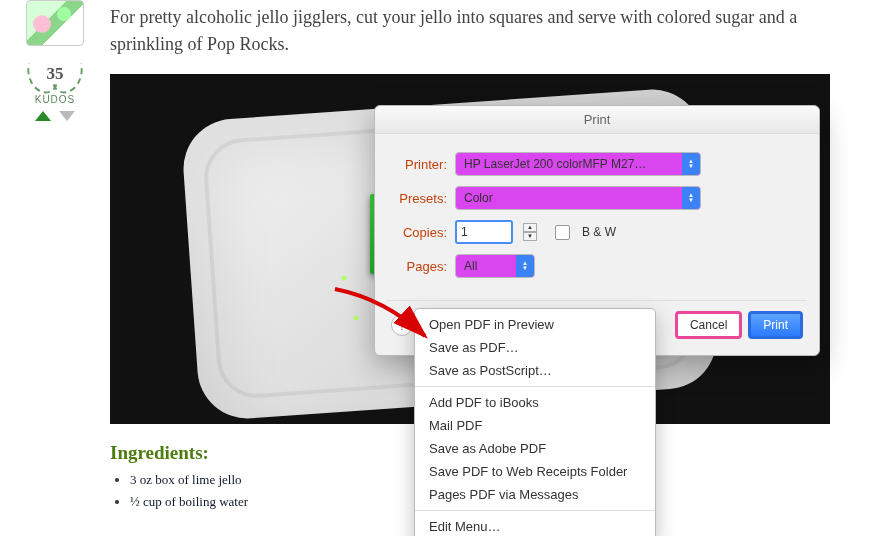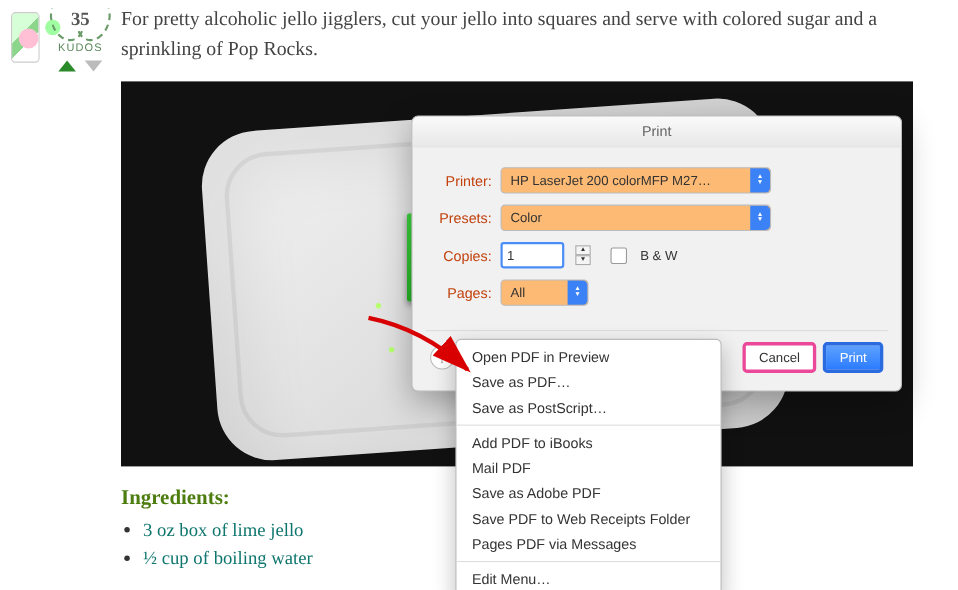--- a/index.html
+++ b/index.html
@@ -14,21 +14,21 @@
     font-size: 14px;
   }
   .page {
     display: flex;
     align-items: flex-start;
     padding: 0 10px;
   }
   .sidebar {
     width: 90px;
     display: flex;
-    flex-direction: row;
+    flex-direction: column;
     align-items: center;
     gap: 10px;
   }
   .avatar {
     width: 56px;
     height: 44px;
     border-radius: 4px;
     background: linear-gradient(135deg,#d7ffd7 0 40%, #8bd68b 40% 60%, #fff 60% 100%);
     border: 1px solid #ccc;
     position: relative;
@@ -118,21 +118,21 @@
   .cube{position:absolute;background:linear-gradient(160deg,#3dd53d,#1fa81f);border-radius:2px;box-shadow:0 3px 6px rgba(0,0,0,.4);}
   .c1{width:80px;height:80px;left:260px;top:120px;}
   .c2{width:50px;height:50px;left:370px;top:36px;}
   .crumbs{position:absolute;width:120px;height:80px;left:210px;top:180px;background:
     radial-gradient(circle at 20% 30%, #b7ff6e 2px, transparent 3px),
     radial-gradient(circle at 60% 20%, #b7ff6e 2px, transparent 3px),
     radial-gradient(circle at 80% 60%, #b7ff6e 2px, transparent 3px),
     radial-gradient(circle at 30% 80%, #b7ff6e 2px, transparent 3px);}
   h3.ing { font-family: Georgia, serif; font-size:19px; font-weight:bold; color:#4d7c0f; margin:18px 0 8px;}
   ul.ings { margin:0 0 0 20px; padding:0; }
-  ul.ings li { font-family: Georgia, serif; font-size:17px; color:#0f766e; margin-bottom:6px; list-style:disc;}
+  ul.ings li { font-family: Georgia, serif; font-size:13px; color:#0f172a; margin-bottom:6px; list-style:disc;}
   ul.ings li::marker { color:#333; }
 
   
   .print-dialog {
     position: absolute;
     left: 374px;
     top: 105px;
     width: 444px;
     background: #f1f1f1;
     border: 1px solid #bbb;
@@ -147,21 +147,21 @@
     padding:6px 0;
     border-bottom:1px solid #ddd;
     border-top-left-radius:6px;border-top-right-radius:6px;
     background:linear-gradient(#fafafa,#e8e8e8);
   }
   .pd-body { padding: 18px 16px 6px 16px; }
   .pd-row { display:flex; align-items:center; margin-bottom:10px; gap:8px;}
   .pd-label { width: 56px; text-align:right; color:#c2410c; }
   .mac-select {
     display:flex;align-items:center;justify-content:space-between;
-    background:#fdba74;border:1px solid #bbb;border-radius:4px;
+    background:#d946ef;border:1px solid #bbb;border-radius:4px;
     height:22px;font-size:12px;color:#333;padding:0 0 0 8px;
     position:relative;
   }
   .mac-select .dd-cap{
     width:18px;height:100%;background:#3b82f6;border-top-right-radius:4px;border-bottom-right-radius:4px;
     display:flex;align-items:center;justify-content:center;color:#fff;flex-direction:column;gap:1px;font-size:6px;line-height:5px;
   }
   .sel-printer{flex:1;max-width:236px;}
   .sel-presets{flex:1;max-width:236px;}
   .sel-pages{width:70px;}

